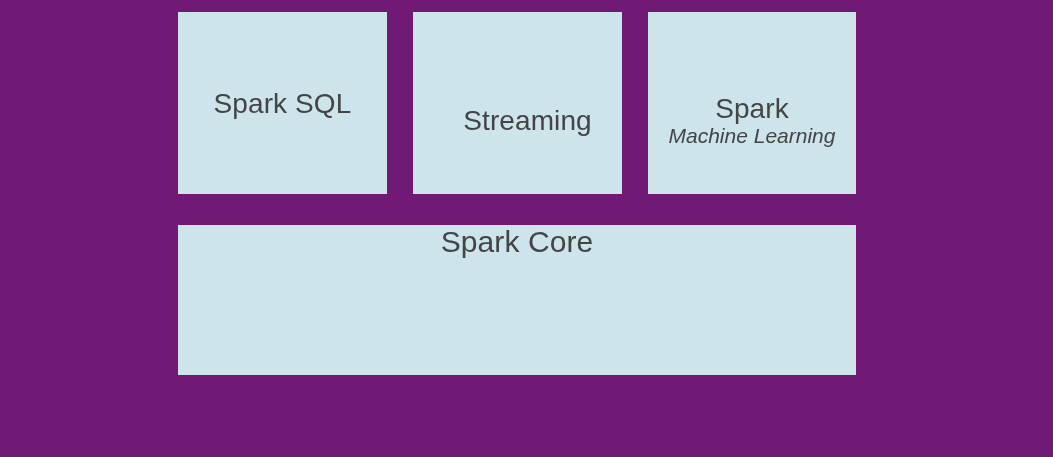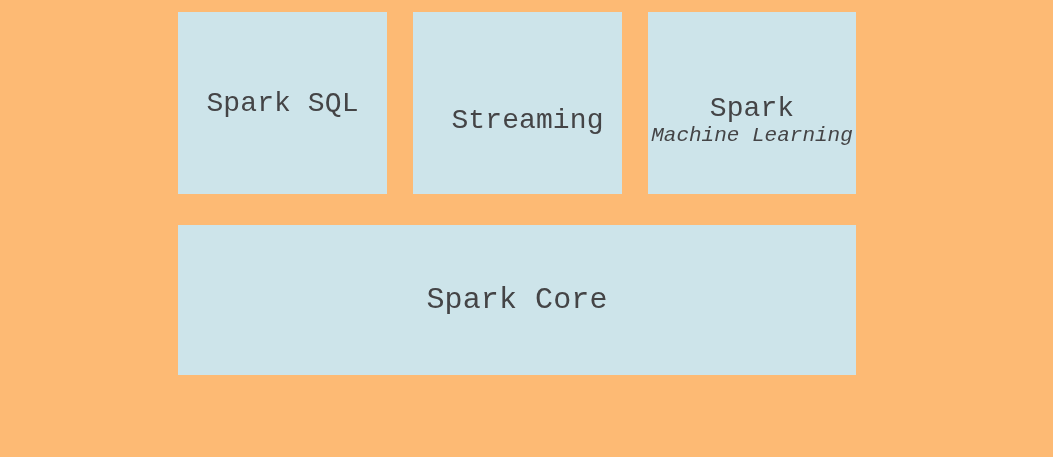--- a/index.html
+++ b/index.html
@@ -12,22 +12,21 @@
     height: 457px;
     overflow: hidden;
     font-family: "Liberation Sans", sans-serif;
     -webkit-font-smoothing: antialiased;
   }
 
   #diagram {
     position: relative;
     width: 1053px;
     height: 457px;
-    background: #fdba74;
-    font-family: Liberation Mono, monospace;
+    background: #701a75;
   }
 
   
   .block {
     position: absolute;
     background: #cde4ea;
     box-sizing: border-box;
     display: flex;
     flex-direction: column;
     align-items: center;
@@ -51,21 +50,21 @@
   #block-spark-sql   { left: 178px; width: 209px; }
   #block-streaming   { left: 413px; width: 209px; }
   #block-mllib       { left: 648px; width: 208px; }
 
   
   #block-spark-core {
     left: 178px;
     top: 225px;
     width: 678px;
     height: 150px;
-    justify-content: center;
+    justify-content: flex-start;
     padding-top: 0;
   }
 
   
   .title-lg {
     font-size: 28px;
     line-height: 33px;
     font-weight: 400;
   }
   .title-core {

